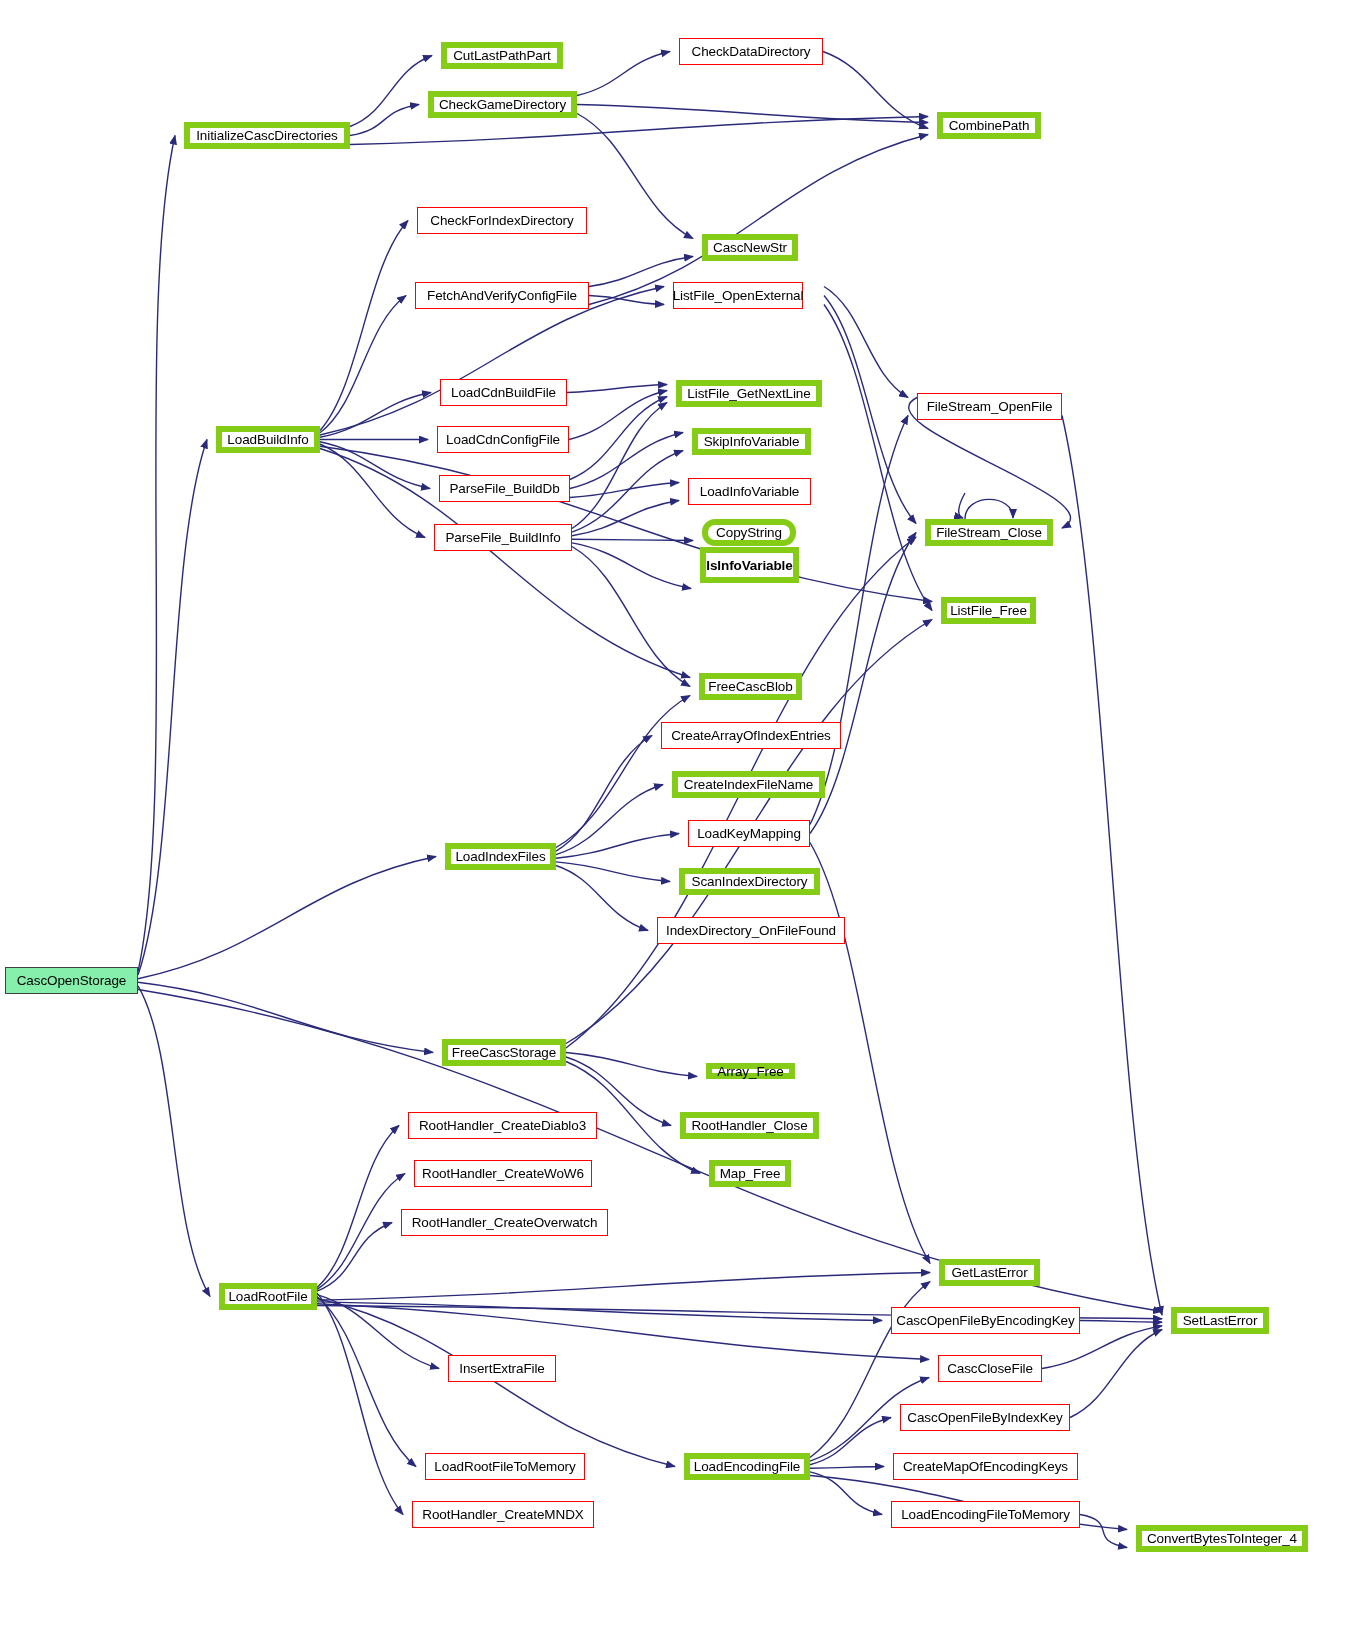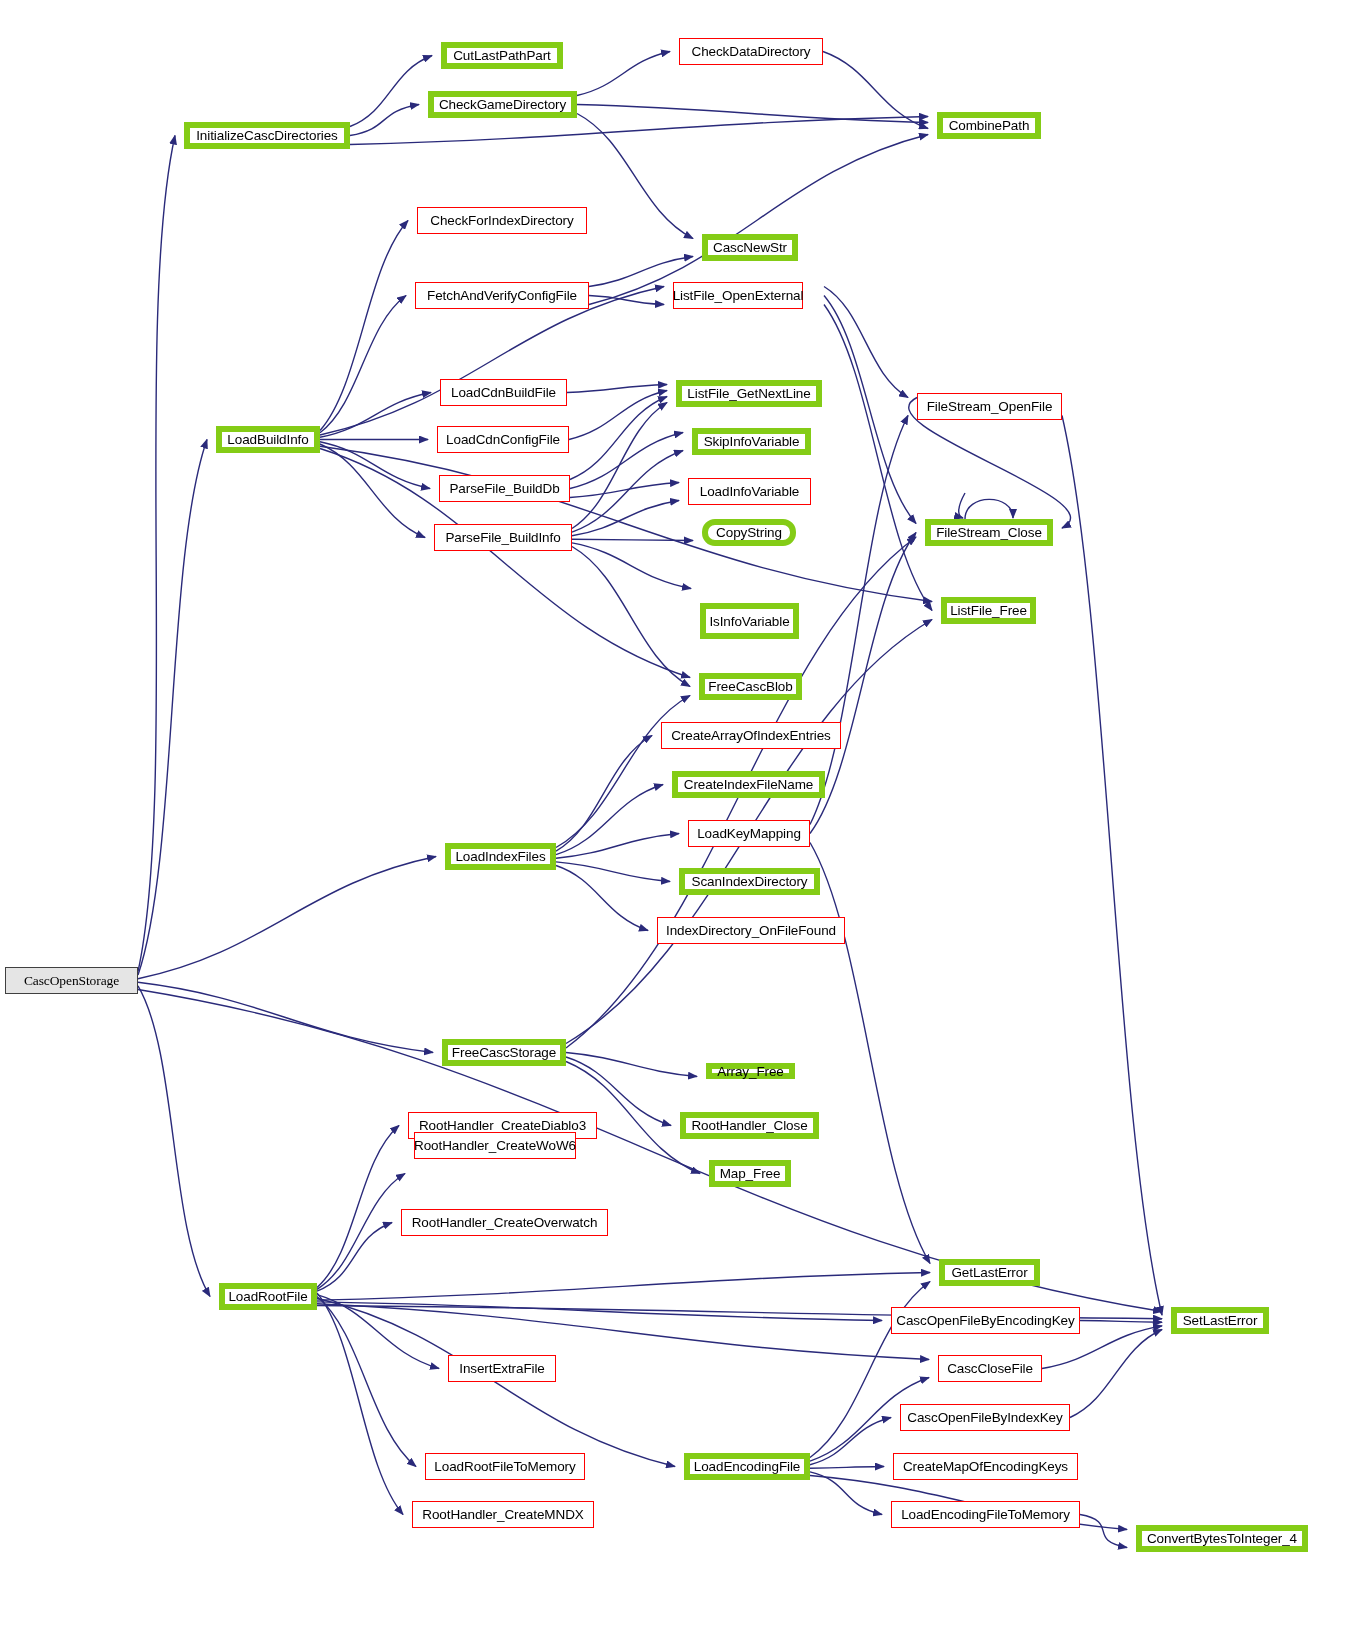--- a/index.html
+++ b/index.html
@@ -4,21 +4,21 @@
 <style>
   html,body{margin:0;padding:0;background:#ffffff;}
   #canvas{position:relative;width:1363px;height:1629px;background:#ffffff;
           font-family:"Liberation Sans","DejaVu Sans",sans-serif;overflow:hidden;}
   svg.edges{position:absolute;left:0;top:0;width:1363px;height:1629px;pointer-events:none;}
   .node{position:absolute;box-sizing:border-box;display:flex;align-items:center;
         justify-content:center;background:#ffffff;white-space:nowrap;
         font-size:13.5px;color:#000000;letter-spacing:-0.1px;}
   .node.plain{border:6px solid #84cc16;}
   .node.red{border:1px solid #ff0000;}
-  .node.root{border:1px solid #404040;background:#e5e5e5;font-family:Liberation Serif, serif;}
+  .node.root{border:1px solid #404040;background:#86efac;}
   .node span{pointer-events:none;}
 </style>
 </head>
 <body>
 
 <div id="canvas">
   <svg class="edges" id="edge-layer" viewBox="0 0 1363 1629" xmlns="http://www.w3.org/2000/svg">
     <defs>
       <marker id="arrow" markerWidth="10" markerHeight="8" refX="9" refY="4" orient="auto" markerUnits="userSpaceOnUse">
         <path d="M0,0 L10,4 L0,8 z" fill="#2a2a7a"></path>
@@ -159,21 +159,21 @@
       </div>
       <div class="node plain" style="left: 925px; top: 519px; width: 128px; height: 27px;">
         <span>FileStream_Close</span>
       </div>
       <div class="node red" style="left: 434px; top: 524px; width: 138px; height: 27px;">
         <span>ParseFile_BuildInfo</span>
       </div>
       <div class="node plain" style="left: 702px; top: 519px; width: 94px; height: 27px; border-radius: 13px;">
         <span>CopyString</span>
       </div>
-      <div class="node plain" style="left: 700px; top: 603px; width: 99px; height: 36px;">
+      <div class="node plain" style="left: 700px; top: 547px; width: 99px; height: 36px; font-weight: bold;">
         <span>IsInfoVariable</span>
       </div>
       <div class="node plain" style="left: 941px; top: 597px; width: 95px; height: 27px;">
         <span>ListFile_Free</span>
       </div>
       <div class="node plain" style="left: 699px; top: 673px; width: 103px; height: 27px;">
         <span>FreeCascBlob</span>
       </div>
       <div class="node red" style="left: 661px; top: 722px; width: 180px; height: 27px;">
         <span>CreateArrayOfIndexEntries</span>
@@ -201,21 +201,21 @@
       </div>
       <div class="node plain" style="left: 706px; top: 1063px; width: 89px; height: 16px;">
         <span>Array_Free</span>
       </div>
       <div class="node red" style="left: 408px; top: 1112px; width: 189px; height: 27px;">
         <span>RootHandler_CreateDiablo3</span>
       </div>
       <div class="node plain" style="left: 680px; top: 1112px; width: 139px; height: 27px;">
         <span>RootHandler_Close</span>
       </div>
-      <div class="node red" style="left: 414px; top: 1132px; width: 162px; height: 27px; align-items: center;">
+      <div class="node red" style="left: 414px; top: 1160px; width: 178px; height: 27px; align-items: center;">
         <span>RootHandler_CreateWoW6</span>
       </div>
       <div class="node plain" style="left: 709px; top: 1160px; width: 82px; height: 27px;">
         <span>Map_Free</span>
       </div>
       <div class="node red" style="left: 401px; top: 1209px; width: 207px; height: 27px;">
         <span>RootHandler_CreateOverwatch</span>
       </div>
       <div class="node plain" style="left: 939px; top: 1259px; width: 101px; height: 27px;">
         <span>GetLastError</span>

